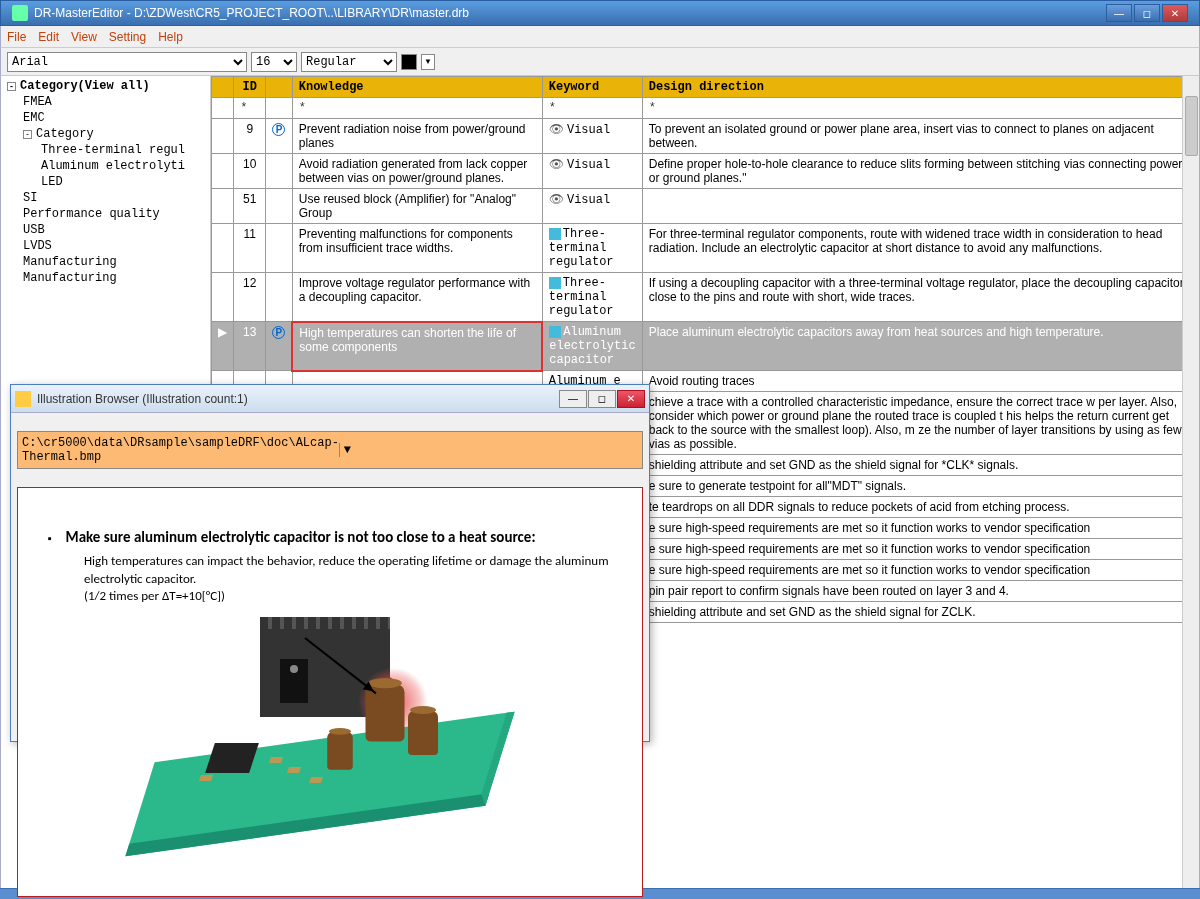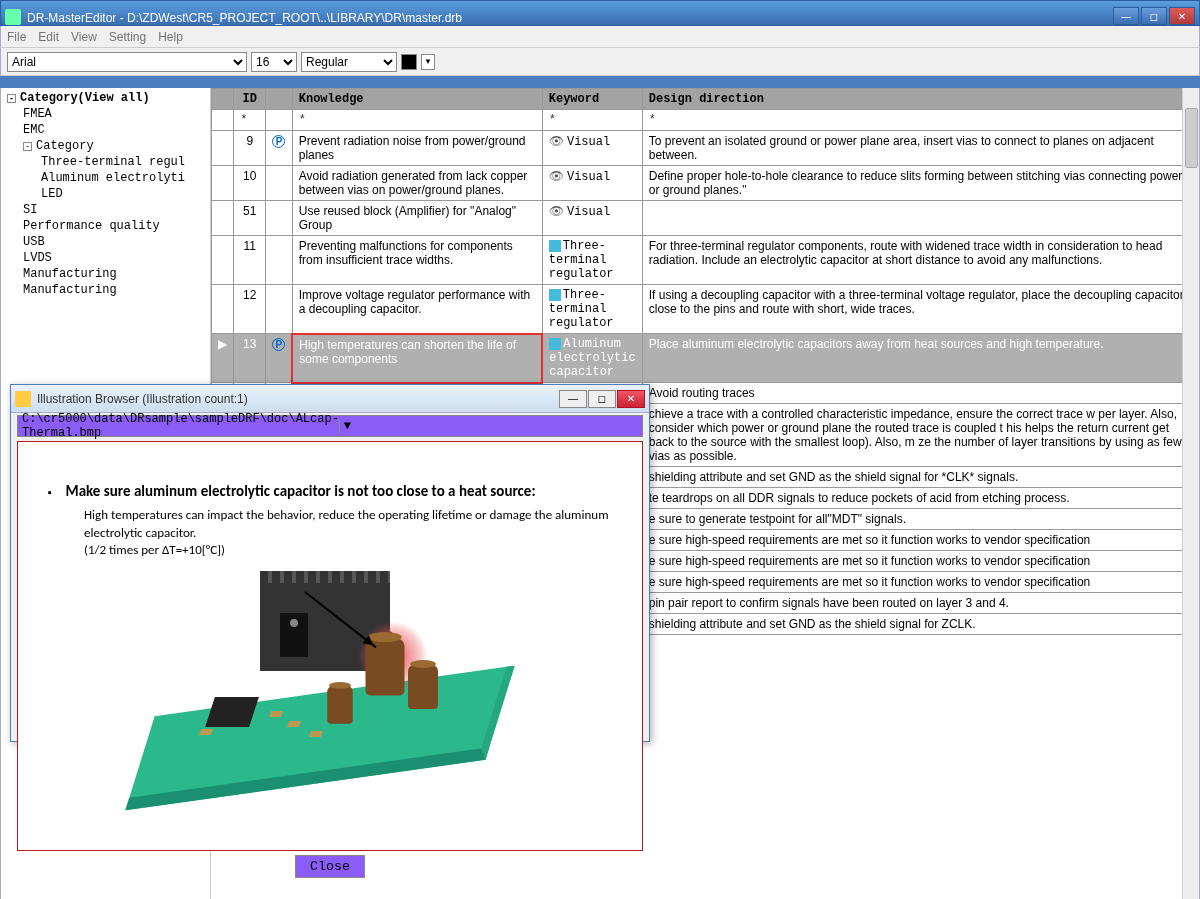--- a/index.html
+++ b/index.html
@@ -1,59 +1,59 @@
 <!DOCTYPE html>
 <html><head>
 <meta charset="utf-8">
 <style>
   * { box-sizing: border-box; margin: 0; padding: 0; }
   body { font-family: Tahoma, Arial, sans-serif; font-size: 12px; background: #4a7ebf; width: 1200px; height: 899px; overflow: hidden; position: relative; }
-  .titlebar { height: 26px; background: linear-gradient(to bottom, #5a9ee0, #3a6eb0); color: #fff; display: flex; align-items: flex-end; padding: 0 4px; border: 1px solid #2a5ea0; }
+  .titlebar { height: 26px; background: linear-gradient(to bottom, #5a9ee0, #3a6eb0); color: #fff; display: flex; align-items: center; padding: 0 11px; border: 1px solid #2a5ea0; }
   .titlebar .icon { width: 16px; height: 16px; background: #6fa; margin-right: 6px; border-radius: 2px; }
   .titlebar .title { flex: 1; font-size: 12px; }
   .winbtns { display: flex; gap: 2px; }
   .winbtn { width: 26px; height: 18px; background: linear-gradient(to bottom,#6a9edd,#3a6eb0); border: 1px solid #2a5ea0; color: #fff; display: flex; align-items: center; justify-content: center; font-size: 10px; cursor: pointer; }
   .winbtn.close { background: linear-gradient(to bottom,#e05a5a,#b03a3a); }
   .menubar { height: 22px; background: #f0f0f0; display: flex; align-items: center; padding: 0 6px; gap: 12px; border-bottom: 1px solid #ccc; border-left: 1px solid #aac; border-right: 1px solid #aac; }
-  .menubar span { color: #737373; cursor: pointer; }
+  .menubar span { color: #c2410c; cursor: pointer; }
   .toolbar { height: 28px; background: #f0f0f0; display: flex; align-items: center; padding: 0 6px; gap: 4px; border-bottom: 1px solid #ccc; border-left: 1px solid #aac; border-right: 1px solid #aac; }
-  .toolbar select, .toolbar input { font-size: 12px; height: 20px; border: 1px solid #888; background:#fff; }
+  .toolbar select, .toolbar input { font-size: 12px; height: 20px; border: 1px solid #888; background:#fff;font-family:Liberation Mono, monospace; }
   .color-swatch { width: 16px; height: 16px; background: #000; border: 1px solid #888; }
-  .main { display: flex; height: 812px; background: #fff; border-left: 1px solid #aac; border-right: 1px solid #aac; margin-top: 12px; }
+  .main { display: flex; height: 812px; background: #fff; border-left: 1px solid #aac; border-right: 1px solid #aac; }
   .sidebar { width: 210px; background: #fff; border-right: 1px solid #ccc; padding: 2px; font-family: "Courier New", monospace; font-size: 12px; overflow: hidden; }
   .tree-root { font-weight: bold; }
   .tree-item { padding: 1px 0 1px 4px; white-space: nowrap; overflow: hidden; cursor: pointer; }
   .tree-item.l1 { margin-left: 16px; }
   .tree-item.l2 { margin-left: 34px; }
   .tree-item .exp { display: inline-block; width: 9px; height: 9px; border: 1px solid #888; text-align: center; line-height: 7px; font-size: 9px; margin-right: 4px; font-family: sans-serif; }
   .content { flex: 1; overflow: hidden; position: relative; }
   .grid { border-collapse: collapse; width: 100%; font-family: Arial, sans-serif; font-size: 12px; }
   .grid th, .grid td { border: 1px solid #999; padding: 3px 6px; text-align: left; vertical-align: top; }
-  .grid th { background: #a3a3a3; font-family: "Courier New", monospace; font-weight: bold; font-size: 12px; height: 20px; }
+  .grid th { background: #eab308; font-family: "Courier New", monospace; font-weight: bold; font-size: 12px; height: 20px; }
   .grid .filter-row td { font-family: "Courier New", monospace; color: #333; }
   .grid .id-col { width: 32px; text-align: center; }
   .grid .info-col { width: 16px; text-align:center; }
   .grid .know-col { width: 250px; }
   .grid .key-col { width: 100px; font-family: "Courier New", monospace; }
   .grid td .kw-icon { display:inline-block; vertical-align:middle; margin-right:3px; }
   .grid .selrow td { background: #b0b0b0; color:#fff; }
   .grid .selrow .know-col { border: 2px solid #e03030; }
   .row-pointer { width: 14px; text-align:center; }
   .info-icon { display:inline-block; width:13px; height:13px; border:1px solid #06c; border-radius:50%; position:relative; color:#06c; font-weight:bold; font-size:10px; line-height:11px; text-align:center; }
   .kw-vis { color:#555; }
   .kw-block { width:12px; height:12px; background:#4bd; display:inline-block; vertical-align:middle; margin-right:2px; }
   
   .dialog { position: absolute; left: 10px; top: 384px; width: 640px; height: 358px; background: #f0f0f0; border: 1px solid #4a7ebf; box-shadow: 2px 2px 8px rgba(0,0,0,.3); }
   .dialog .dlg-title { height: 28px; background: linear-gradient(to bottom,#eaf2fb,#cde); display: flex; align-items: center; padding: 0 4px; border-bottom: 1px solid #aac; }
   .dialog .dlg-title .dicon { width:16px; height:16px; background: #fc4; margin-right:6px; }
   .dialog .dlg-title .dtitle { flex: 1; font-size: 12px; color:#333; }
   .dlg-winbtns { display:flex; gap:1px; }
   .dlg-winbtn { width:28px; height:18px; border:1px solid #888; background:#eee; display:flex; align-items:center; justify-content:center; font-size:10px; cursor:pointer; }
   .dlg-winbtn.close { background: linear-gradient(to bottom,#e56,#c23); color:#fff; border-color:#a12; }
-  .dialog .path { margin: 2px 6px; height:20px; border:1px solid #888; background:#8b5cf6; font-family:"Courier New",monospace; font-size:12px; padding:10px 4px; display:flex; align-items:center; }
+  .dialog .path { margin: 18px 6px; height:20px; border:1px solid #888; background:#fdba74; font-family:"Courier New",monospace; font-size:12px; padding:18px 4px; display:flex; align-items:center; }
   .dialog .path span { flex:1; }
   .dialog .path .dd { border-left:1px solid #888; padding:0 4px; cursor:pointer; }
   .dialog .canvas { margin: 4px 6px; height: 410px; background:#fff; border:1px solid #b91c1c; padding: 40px 30px 10px 30px; font-family: Calibri, Arial, sans-serif; }
   .dialog .canvas h4 { font-size: 15px; margin-bottom:6px; }
   .dialog .canvas h4::before { content:"▪"; margin-right: 14px; font-size:10px; vertical-align:middle; }
   .dialog .canvas p { font-size: 13px; margin-left: 36px; line-height:1.35; }
   .dialog .illus { margin: 14px auto 0 auto; width: 380px; height: 220px; position:relative; }
   .board { position:absolute; left:0; bottom:10px; width:360px; height:90px; background:#2bb98b; transform: skewY(-8deg) skewX(-18deg); border-bottom: 12px solid #1a9070; border-right: 8px solid #25a880; }
   .heatsink { position:absolute; left:120px; top:8px; width:130px; height:90px; background:#333; }
   .heatsink::before { content:""; position:absolute; top:-10px; left:0; width:100%; height:12px; background:repeating-linear-gradient(90deg,#333 0 8px,#555 8px 12px); }
@@ -215,29 +215,29 @@
             <td class="know-col"></td>
             <td class="key-col"></td>
             <td>shielding attribute and set GND as the shield signal for *CLK* signals.</td>
           </tr>
           <tr>
             <td class="row-pointer"></td>
             <td class="id-col"></td>
             <td class="info-col"></td>
             <td class="know-col"></td>
             <td class="key-col"></td>
+            <td>e sure to generate testpoint for all"MDT" signals.</td>
+          </tr>
+          <tr>
+            <td class="row-pointer"></td>
+            <td class="id-col"></td>
+            <td class="info-col"></td>
+            <td class="know-col"></td>
+            <td class="key-col"></td>
             <td>te teardrops on all DDR signals to reduce pockets of acid from etching process.</td>
-          </tr>
-          <tr>
-            <td class="row-pointer"></td>
-            <td class="id-col"></td>
-            <td class="info-col"></td>
-            <td class="know-col"></td>
-            <td class="key-col"></td>
-            <td>e sure to generate testpoint for all"MDT" signals.</td>
           </tr>
           <tr>
             <td class="row-pointer"></td>
             <td class="id-col"></td>
             <td class="info-col"></td>
             <td class="know-col"></td>
             <td class="key-col"></td>
             <td>e sure high-speed requirements are met so it function works to vendor specification</td>
           </tr>
           <tr>

